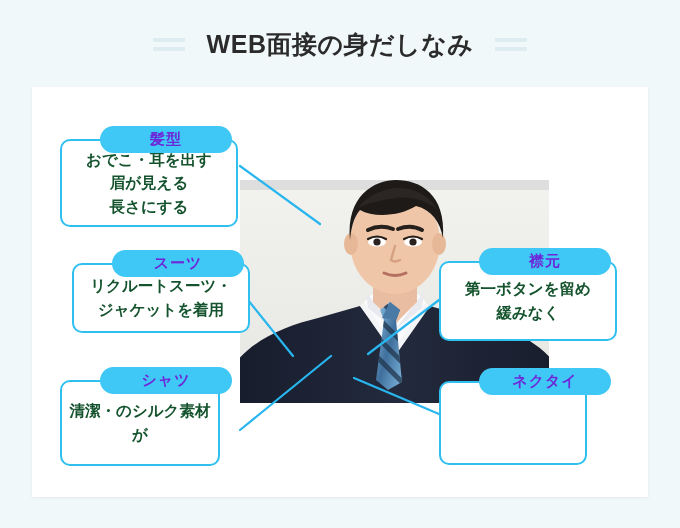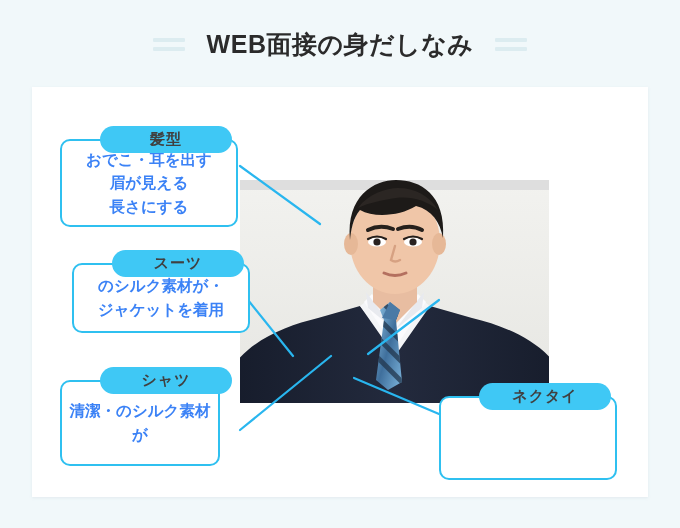--- a/index.html
+++ b/index.html
@@ -93,53 +93,53 @@
     border-radius: 10px;
     background: #ffffff;
     display: flex;
     align-items: center;
     justify-content: center;
   }
   .callout-body {
     text-align: center;
     font-size: 15.5px;
     font-weight: bold;
-    color: #3b82f6;
+    color: #14532d;
     line-height: 1.52;
     padding: 0 6px;
     white-space: pre-line;
   }
   .pill {
     position: absolute;
     top: -15px;
     height: 27px;
     min-width: 96px;
     padding: 0 18px;
     background: #3fc8f5;
     border-radius: 14px;
-    color: #404040;
+    color: #6d28d9;
     font-size: 15px;
     font-weight: bold;
     letter-spacing: 1px;
     display: flex;
     align-items: center;
     justify-content: center;
     white-space: nowrap;
   }
 
   
   #box-hair     { left: 60px;  top: 139px; width: 178px; height: 88px; }
   #box-hair .pill   { left: 38px; }
   #box-suit     { left: 72px;  top: 263px; width: 178px; height: 70px; }
   #box-suit .pill   { left: 38px; }
   #box-shirt    { left: 60px;  top: 380px; width: 160px; height: 86px; }
   #box-shirt .pill  { left: 38px; }
   #box-collar   { left: 439px; top: 261px; width: 178px; height: 80px; }
   #box-collar .pill { left: 38px; }
-  #box-tie      { left: 439px; top: 396px; width: 178px; height: 84px; }
+  #box-tie      { left: 439px; top: 381px; width: 148px; height: 84px; }
   #box-tie .pill    { left: 38px; }
 </style>
 </head>
 <body>
 
 <div id="infographic">
 
   <div class="title-row">
     <span class="title-deco">
       <span></span>
@@ -237,27 +237,32 @@
 
   <div class="callout" id="box-hair">
     <div class="pill">髪型</div>
     <div class="callout-body">おでこ・耳を出す
 眉が見える
 長さにする</div>
   </div>
 
   <div class="callout" id="box-suit">
     <div class="pill">スーツ</div>
-    <div class="callout-body">のシルク素材が・
+    <div class="callout-body">リクルートスーツ・
 ジャケットを着用</div>
   </div>
 
   <div class="callout" id="box-shirt">
     <div class="pill">シャツ</div>
     <div class="callout-body">清潔・のシルク素材が</div>
   </div>
 
+  <div class="callout" id="box-collar">
+    <div class="pill">襟元</div>
+    <div class="callout-body">第一ボタンを留め
+緩みなく</div>
+  </div>
 
   <div class="callout" id="box-tie">
     <div class="pill">ネクタイ</div>
   </div>
 
 </div>
 
 </body></html>

